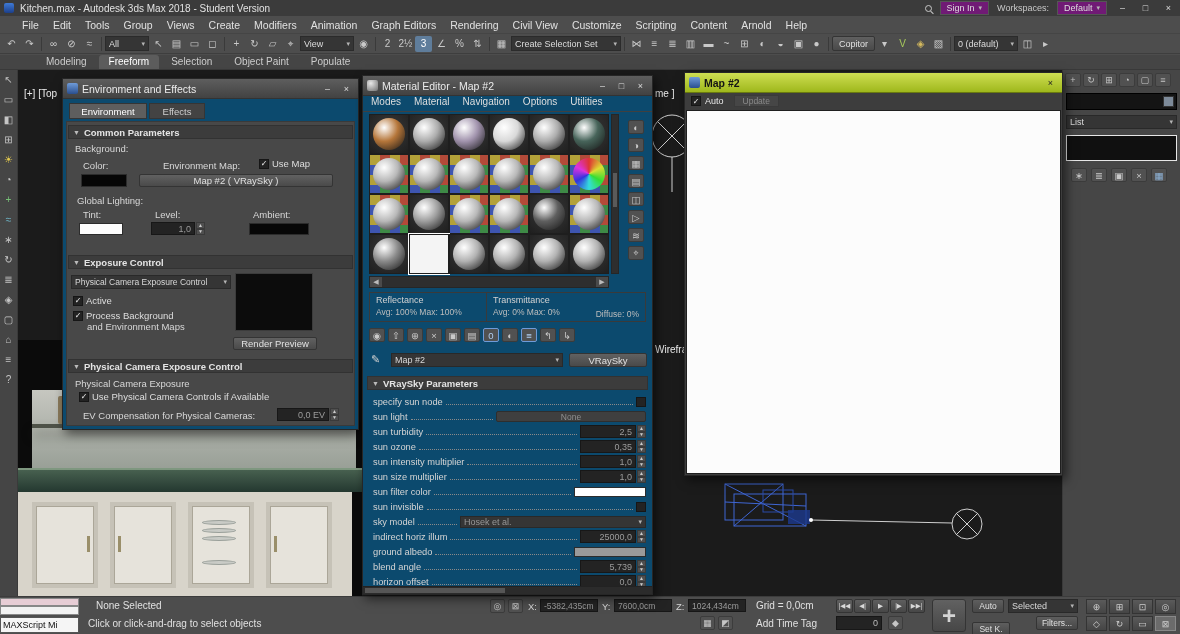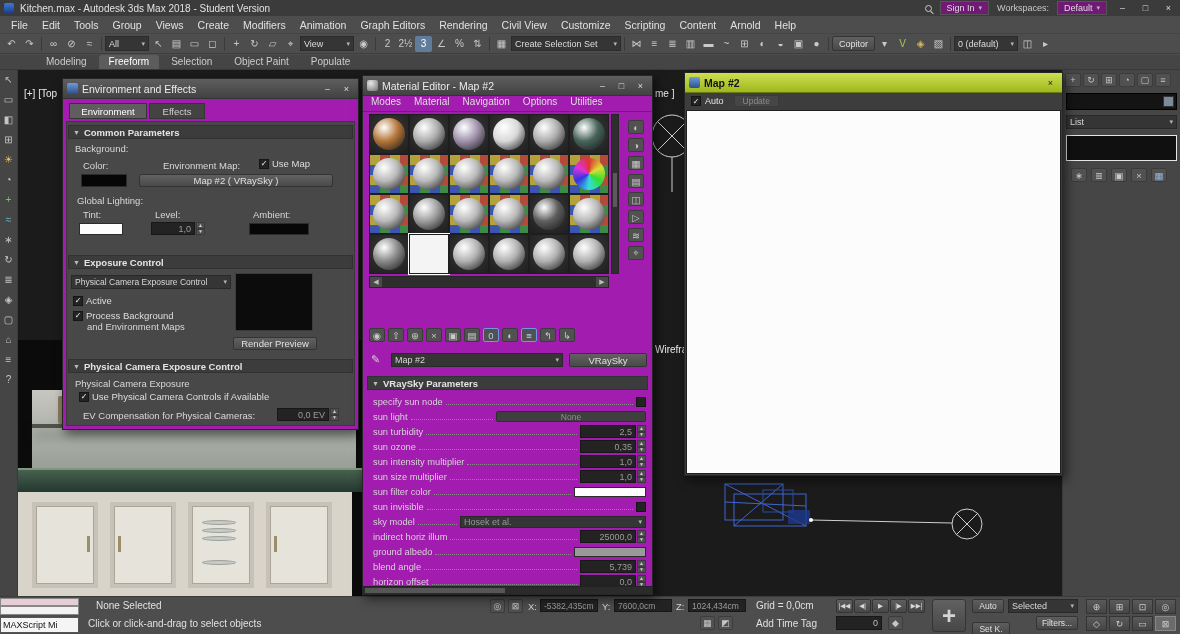--- a/index.html
+++ b/index.html
@@ -10,21 +10,21 @@
   .app-icon{width:10px;height:10px;background:linear-gradient(#3f7ad6,#1c3f8a);border-radius:2px}
   .app-title{font-size:10px;color:#e2e2e2;white-space:nowrap}
   .tb-right{margin-left:auto;display:flex;align-items:center;gap:8px}
   .mag{width:7px;height:7px;border:1px solid #c8c8c8;border-radius:50%;position:relative}
   .mag::after{content:"";position:absolute;width:4px;height:1px;background:#c8c8c8;transform:rotate(45deg);right:-3px;bottom:-2px}
   .signin,.ws-dd{display:flex;align-items:center;gap:4px;background:#701a75;border:1px solid #555;padding:1px 6px;font-size:9px;color:#ddd}
   .ws-label{font-size:9px;color:#c8c8c8}
   .win-btn{width:15px;height:13px;display:flex;align-items:center;justify-content:center;font-size:9px;color:#ddd;cursor:default}
   .dd-arrow{font-size:7px;color:#b5b5b5}
   
-  .menu-bar{position:absolute;top:16px;left:0;right:0;height:18px;background:#4d4d4d;border-bottom:1px solid #454545;display:flex;align-items:center;padding-left:4px;z-index:5}
+  .menu-bar{position:absolute;top:16px;left:0;right:0;height:18px;background:#4d4d4d;border-bottom:1px solid #454545;display:flex;align-items:center;padding-left:15px;z-index:5}
   .menu-item{padding:0 7px;font-size:10.5px;color:#e0e0e0}
   
   .main-toolbar{position:absolute;top:34px;left:0;right:0;height:20px;background:#4d4d4d;border-bottom:1px solid #3e3e3e;display:flex;align-items:center;padding-left:3px;gap:1px;z-index:5}
   .tb-icon{min-width:17px;height:16px;display:flex;align-items:center;justify-content:center;font-size:10px;color:#c9c9c9;border-radius:2px;padding:0 1px}
   .tb-icon.active{background:#5f7d9b;color:#fff}
   .tb-dd{height:15px;background:#353535;border:1px solid #2b2b2b;display:flex;align-items:center;justify-content:space-between;font-size:9px;padding:0 3px;color:#ddd;white-space:nowrap}
   .tb-btn{height:15px;background:linear-gradient(#606060,#494949);border:1px solid #343434;border-radius:2px;font-size:9px;padding:0 6px;display:flex;align-items:center;color:#e2e2e2}
   .tb-sep{width:1px;height:14px;background:#3a3a3a;margin:0 2px}
   
   .ribbon{position:absolute;top:55px;left:0;right:0;height:15px;background:#454545;border-bottom:1px solid #393939;display:flex;padding-left:36px;gap:2px;z-index:5}
@@ -50,21 +50,21 @@
   
   .command-panel{position:absolute;top:70px;right:0;width:118px;bottom:38px;background:#464646;border-left:1px solid #3a3a3a;z-index:4}
   .cp-tabs{display:flex;gap:2px;padding:3px 2px;align-items:center}
   .cp-tab{width:16px;height:14px;display:flex;align-items:center;justify-content:center;font-size:9px;color:#c6c6c6;background:#515151;border:1px solid #3c3c3c;border-radius:2px}
   .cp-name{position:absolute;left:3px;top:23px;right:3px;height:17px;background:#141414;border:1px solid #000;display:flex;align-items:center;justify-content:flex-end;padding:0 2px}
   .cp-swatch{width:11px;height:11px;background:#7d8a99;border:1px solid #333}
   .cp-list{position:absolute;left:3px;top:45px;right:3px;height:14px}
   .cp-stack{position:absolute;left:3px;top:65px;right:3px;height:26px;background:#101010;border:1px solid #e6e6e6}
   .cp-stacktools{position:absolute;left:8px;top:97px;right:3px;height:16px;display:flex;gap:4px;align-items:center}
   
-  .window{position:absolute;background:#a21caf;border:1px solid #262626;box-shadow:3px 4px 10px rgba(0,0,0,.55)}
+  .window{position:absolute;background:#0c4a6e;border:1px solid #262626;box-shadow:3px 4px 10px rgba(0,0,0,.55)}
   .titlebar{height:20px;background:linear-gradient(#5e5e5e,#424242);display:flex;align-items:center;padding:0 4px;gap:4px;border-bottom:1px solid #333}
   .tb-title{font-size:10.5px;color:#ebebeb;white-space:nowrap}
   .tb-ico{width:11px;height:11px;border-radius:2px}
   .spacer{flex:1}
   .rollout-h{position:absolute;height:14px;background:#3c3c3c;border:1px solid #323232;display:flex;align-items:center;font-size:9.5px;font-weight:bold;color:#e4e4e4;padding-left:4px;gap:4px}
   .rarr{font-size:7px;color:#bbb}
   .lbl{position:absolute;font-size:9.5px;color:#d8d8d8;white-space:nowrap}
   .dim{color:#979797}
   .swatch{position:absolute;border:1px solid #2c2c2c}
   .btn{background:linear-gradient(#616161,#4a4a4a);border:1px solid #343434;border-radius:2px;font-size:9.5px;display:flex;align-items:center;justify-content:center;color:#e0e0e0}
@@ -536,20 +536,33 @@
       <div class="mi-icon">▤</div>
       <div class="mi-icon">◫</div>
       <div class="mi-icon">▷</div>
       <div class="mi-icon">≋</div>
       <div class="mi-icon">⌖</div>
     </div>
   <div class="hscroll-row">
     <span class="scroll-arrow">◀</span>
     <span class="scroll-arrow">▶</span>
   </div>
+  <div class="stats">
+    <div class="stat-col">
+      <div class="stat-title">Reflectance</div>
+      <div class="stat-vals">Avg:  100% Max: 100%</div>
+    </div>
+    <div class="stat-col" style="flex:1;display:flex;justify-content:space-between">
+      <span>
+        <div class="stat-title">Transmittance</div>
+        <div class="stat-vals">Avg:    0% Max:    0%</div>
+      </span>
+      <span class="stat-vals" style="align-self:flex-end">Diffuse:    0%</span>
+    </div>
+  </div>
   <div class="material-toolbar">
       <div class="mi-icon">◉</div>
       <div class="mi-icon">⇧</div>
       <div class="mi-icon">⊕</div>
       <div class="mi-icon">×</div>
       <div class="mi-icon">▣</div>
       <div class="mi-icon">▤</div>
       <div class="mi-icon active">0</div>
       <div class="mi-icon">◐</div>
       <div class="mi-icon active">≡</div>

